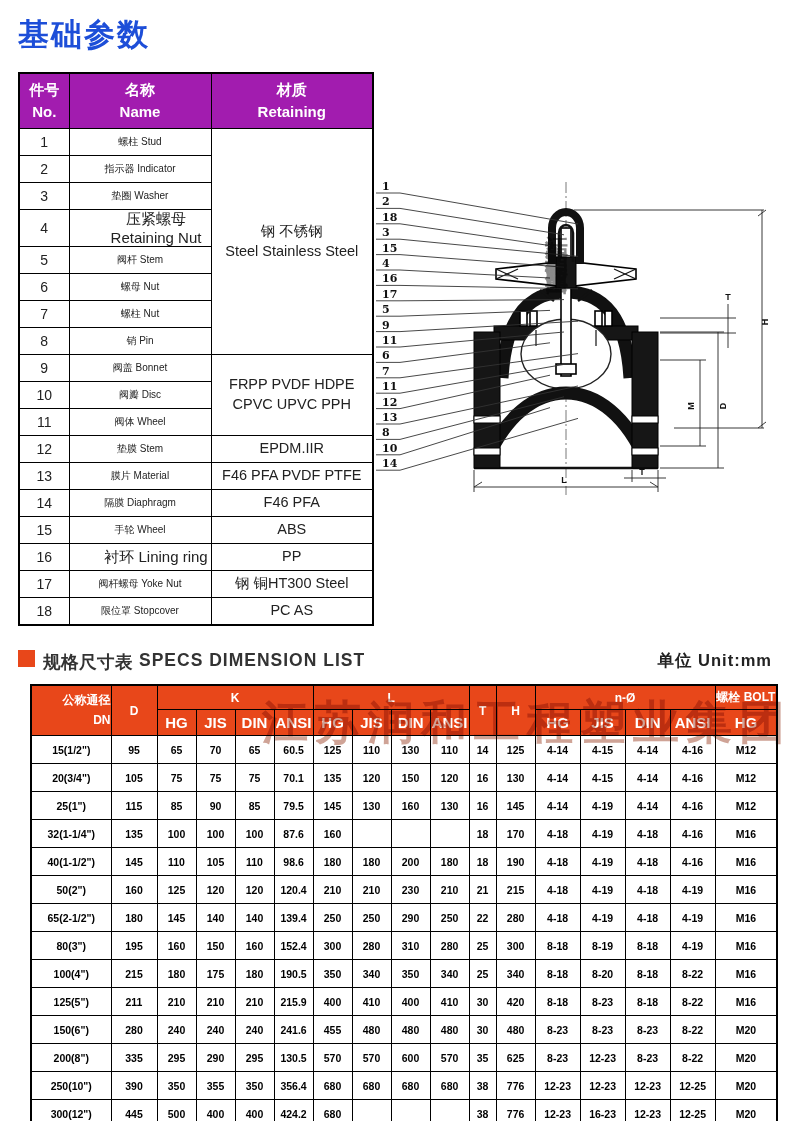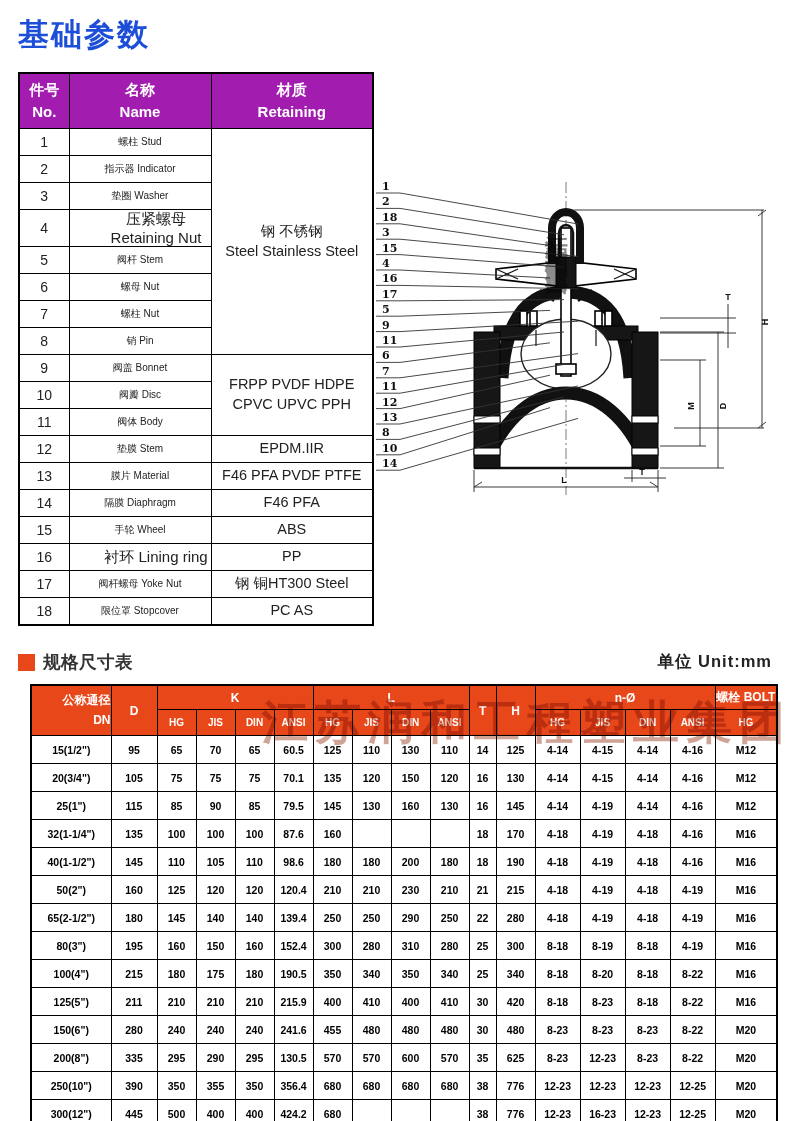--- a/index.html
+++ b/index.html
@@ -37,33 +37,33 @@
   .thick{fill:none;stroke:#111;stroke-width:8;}
   .dim{stroke:#222;stroke-width:0.9;fill:none;}
   .dim-label{font:700 9px "Liberation Sans",sans-serif;fill:#111;}
   .callout-num{font:700 11px "DejaVu Serif","Liberation Serif",serif;fill:#111;}
   .callout-line{stroke:#333;stroke-width:0.9;fill:none;}
   .diagram-watermark{position:absolute;left:168px;top:48px;writing-mode:vertical-rl;
     font-size:23px;font-weight:700;letter-spacing:4px;color:#6e6e6e;mix-blend-mode:multiply;
     opacity:.8;pointer-events:none;white-space:nowrap;}
 
   
-  .section-header{display:flex;align-items:center;margin:24px 18px 10px 18px;}
+  .section-header{display:flex;align-items:flex-start;margin:24px 18px 10px 18px;}
   .sq{width:17px;height:17px;background:#e8471a;margin-right:8px;flex:none;}
   .section-title-zh,.section-title-en{font-size:17.5px;font-weight:700;color:#333;letter-spacing:.5px;}
   .section-title-en{margin-left:6px;letter-spacing:1px;}
   .unit-label{margin-left:auto;font-size:16.5px;font-weight:700;color:#222;letter-spacing:1px;}
 
   
   .specs-wrap{position:relative;margin-left:12px;padding-left:18px;}
   .specs-table{width:746px;table-layout:fixed;border:2px solid #000;}
   .specs-table th,.specs-table td{border:1px solid #000;text-align:center;vertical-align:middle;padding:0;overflow:hidden;}
   .specs-table thead th{background:#e8471a;color:#fff;font-weight:700;font-size:11px;}
   .specs-table thead tr.gh th{height:23px;font-size:12px;}
-  .specs-table thead tr.sh th{height:25px;font-size:10px;}
+  .specs-table thead tr.sh th{height:25px;font-size:15px;}
   .specs-table thead th.two-line{line-height:1.6;font-size:11.5px;text-align:right;}
   .specs-table tbody td{height:27px;font-size:10.5px;font-weight:700;color:#000;}
   .specs-table tbody td.dn-cell{font-size:10.5px;}
   .specs-table tfoot td{height:30px;text-align:left;padding:0 8px;font-size:10.5px;font-weight:700;color:#111;}
   .specs-watermark{position:absolute;top:8px;left:250px;font-size:46px;font-weight:700;
     letter-spacing:7px;color:#cfa396;mix-blend-mode:multiply;white-space:nowrap;
     pointer-events:none;z-index:5;}
 </style>
 </head>
 <body>
@@ -140,21 +140,21 @@
               <div>FRPP PVDF HDPE</div>
               <div>CPVC UPVC PPH</div>
             </td>
           </tr>
           <tr>
             <td class="c-no">10</td>
             <td class="c-name">阀瓣 Disc</td>
           </tr>
           <tr>
             <td class="c-no">11</td>
-            <td class="c-name">阀体 Body</td>
+            <td class="c-name">阀体 Wheel</td>
           </tr>
           <tr>
             <td class="c-no">12</td>
             <td class="c-name">垫膜 Stem</td>
             <td class="c-mat" rowspan="1">
               <div>EPDM.IIR</div>
             </td>
           </tr>
           <tr>
             <td class="c-no">13</td>
@@ -321,20 +321,21 @@
             <text x="8" y="297.2" class="callout-num">14</text>
           </g>
       </svg>
       <div class="diagram-watermark">江苏润和工程塑业集团</div>
     </div>
   </div>
 
   <div class="section-header">
     <span class="sq"></span>
     <span class="section-title-zh">规格尺寸表</span>
+    <span class="section-title-en">SPECS DIMENSION LIST</span>
     <span class="unit-label">单位 Unit:mm</span>
   </div>
 
   <div class="specs-wrap">
     <div class="specs-watermark">江苏润和工程塑业集团</div>
     <table class="specs-table">
       <colgroup>
         <col style="width:80px">
           <col style="width:46px">
         <col style="width:39px">

